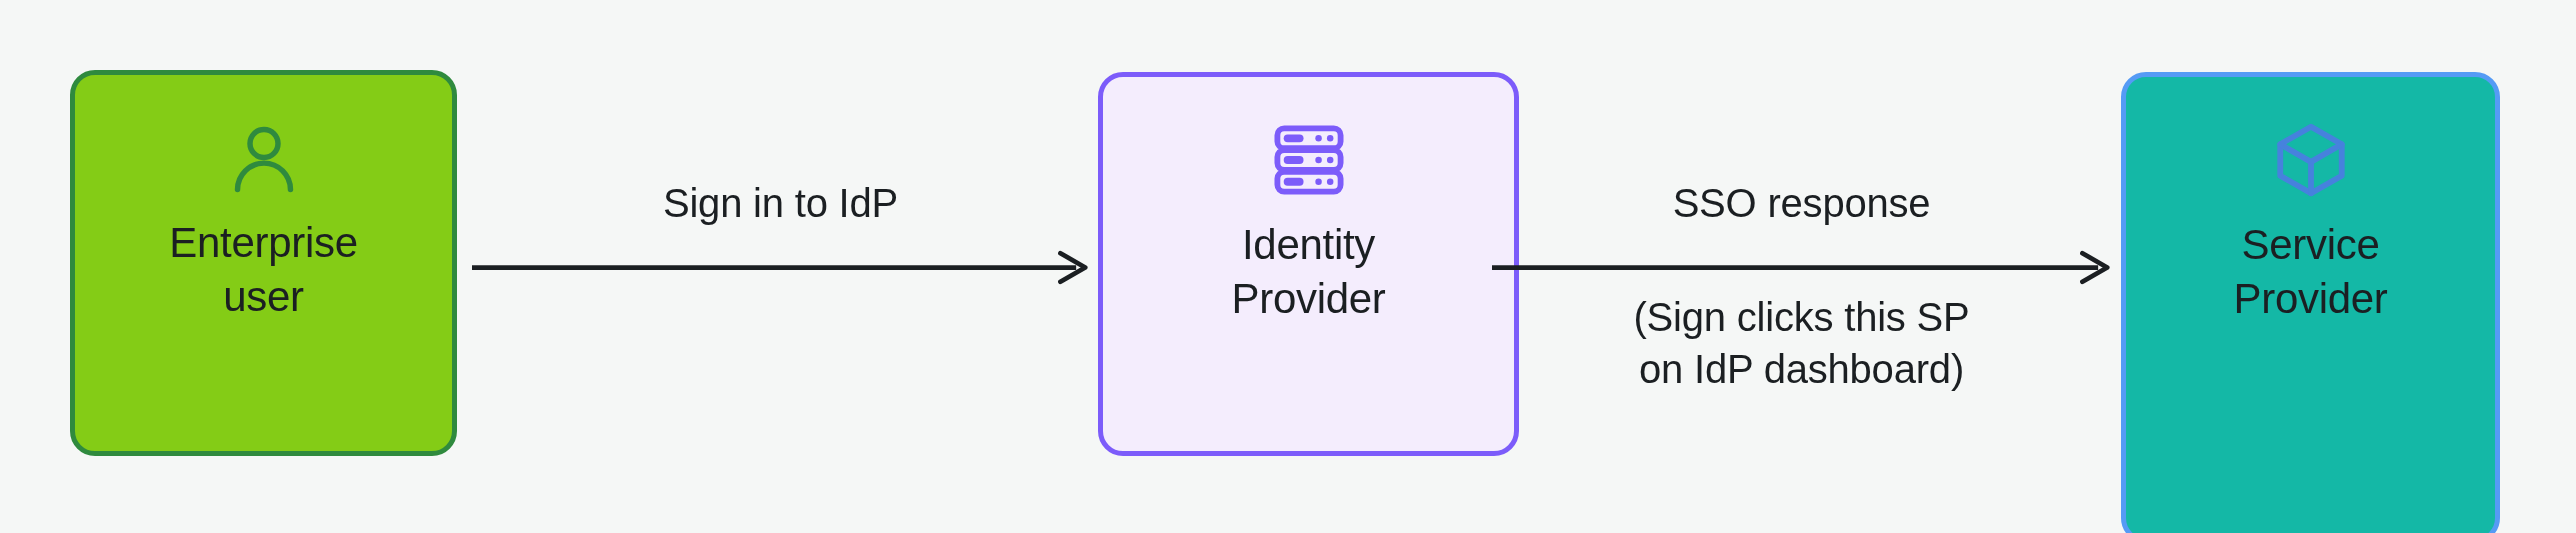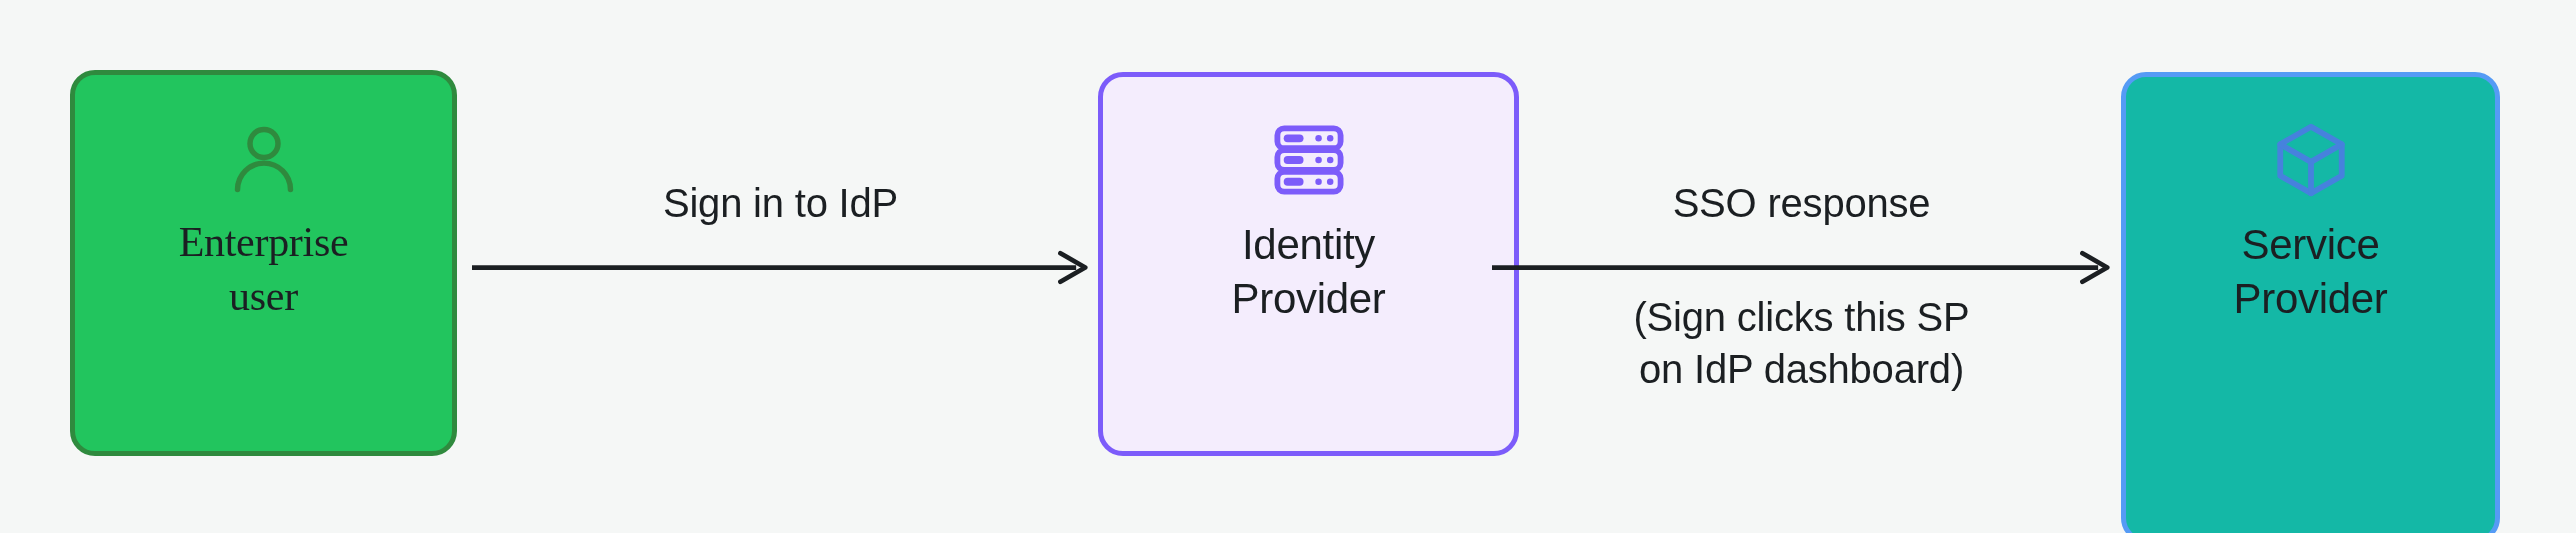--- a/index.html
+++ b/index.html
@@ -51,23 +51,22 @@
     letter-spacing: -0.3px;
     white-space: pre-line;
   }
 
   
   #node-enterprise-user {
     left: 70px;
     top: 70px;
     width: 387px;
     height: 386px;
-    background: #22c55e;
+    background: #84cc16;
     border-color: #2f8a3e;
-    font-family: Liberation Serif, serif;
   }
 
   
   #node-identity-provider {
     left: 1098px;
     top: 72px;
     width: 421px;
     height: 384px;
     background: #f4edfd;
     border-color: #7c5cfa;

